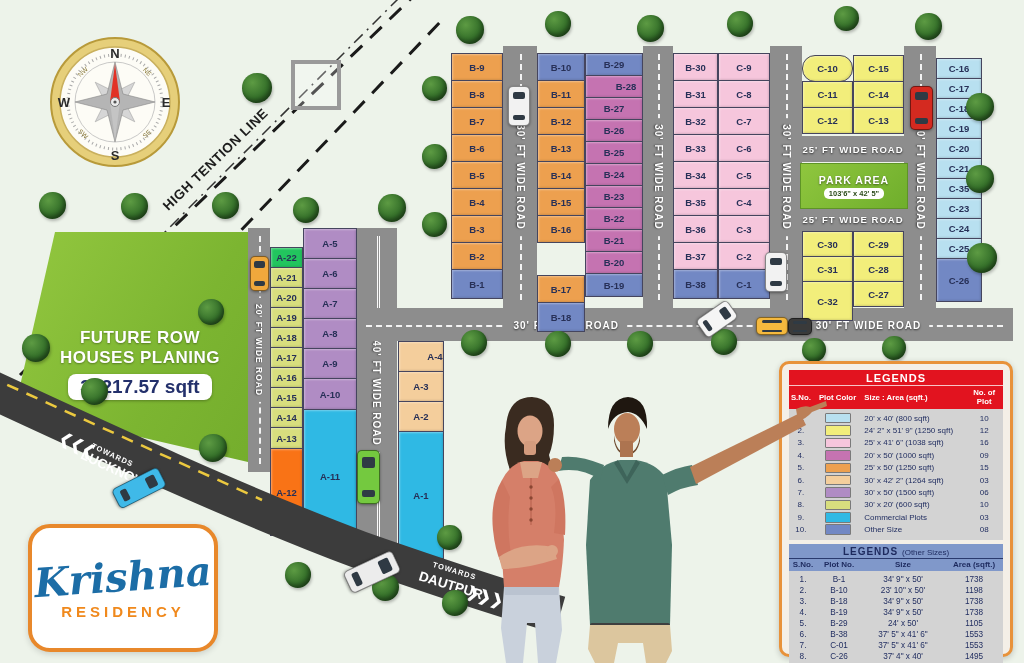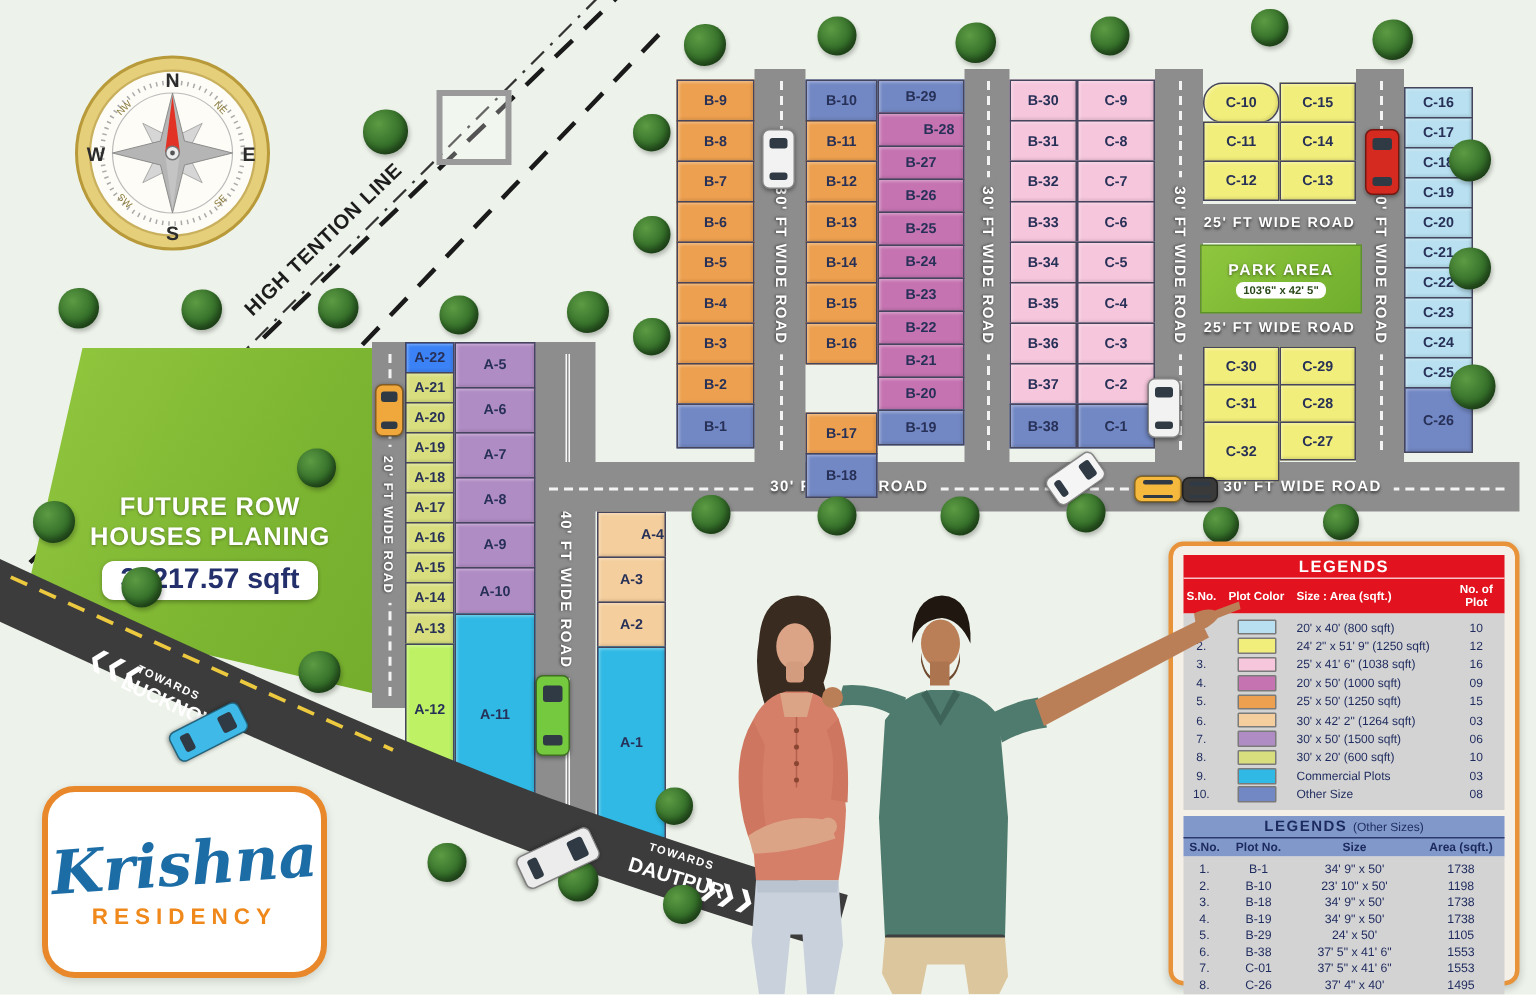--- a/index.html
+++ b/index.html
@@ -137,31 +137,31 @@
     <span class="rlabel-25">25' FT WIDE ROAD</span>
   </div>
 
   <div id="park">
     <div class="pk-title">PARK AREA</div>
     <div class="pk-pill">103'6" x 42' 5"</div>
   </div>
 
   <div id="plots">
       <div class="plot-col" style="left: 270px; top: 228px; width: 33px;">
-        <div class="plot-cell" style="height: 21px; background: #3b82f6;">A-22</div>
+        <div class="plot-cell" style="height: 21px; background: #22c55e; margin-top: 19px;">A-22</div>
         <div class="plot-cell" style="height: 21px; background: rgb(216, 222, 126);">A-21</div>
         <div class="plot-cell" style="height: 21px; background: rgb(216, 222, 126);">A-20</div>
         <div class="plot-cell" style="height: 21px; background: rgb(216, 222, 126);">A-19</div>
         <div class="plot-cell" style="height: 21px; background: rgb(216, 222, 126);">A-18</div>
         <div class="plot-cell" style="height: 21px; background: rgb(216, 222, 126);">A-17</div>
         <div class="plot-cell" style="height: 21px; background: rgb(216, 222, 126);">A-16</div>
         <div class="plot-cell" style="height: 21px; background: rgb(216, 222, 126);">A-15</div>
         <div class="plot-cell" style="height: 21px; background: rgb(216, 222, 126);">A-14</div>
         <div class="plot-cell" style="height: 22px; background: rgb(216, 222, 126);">A-13</div>
-        <div class="plot-cell" style="height: 88px; background: #bef264;">A-12</div>
+        <div class="plot-cell" style="height: 88px; background: #f97316;">A-12</div>
       </div>
       <div class="plot-col" style="left: 303px; top: 228px; width: 54px;">
         <div class="plot-cell" style="height: 31px; background: rgb(176, 140, 196);">A-5</div>
         <div class="plot-cell" style="height: 31px; background: rgb(176, 140, 196);">A-6</div>
         <div class="plot-cell" style="height: 31px; background: rgb(176, 140, 196);">A-7</div>
         <div class="plot-cell" style="height: 31px; background: rgb(176, 140, 196);">A-8</div>
         <div class="plot-cell" style="height: 31px; background: rgb(176, 140, 196);">A-9</div>
         <div class="plot-cell" style="height: 32px; background: rgb(176, 140, 196);">A-10</div>
         <div class="plot-cell" style="height: 135px; background: rgb(47, 185, 228);">A-11</div>
       </div>
@@ -248,21 +248,21 @@
         <div class="plot-cell" style="height: 26px; background: rgb(242, 238, 123);">C-28</div>
         <div class="plot-cell" style="height: 26px; background: rgb(242, 238, 123);">C-27</div>
       </div>
       <div class="plot-col" style="left: 936px; top: 58px; width: 46px;">
         <div class="plot-cell" style="height: 21px; background: rgb(184, 224, 240);">C-16</div>
         <div class="plot-cell" style="height: 21px; background: rgb(184, 224, 240);">C-17</div>
         <div class="plot-cell" style="height: 21px; background: rgb(184, 224, 240);">C-18</div>
         <div class="plot-cell" style="height: 21px; background: rgb(184, 224, 240);">C-19</div>
         <div class="plot-cell" style="height: 21px; background: rgb(184, 224, 240);">C-20</div>
         <div class="plot-cell" style="height: 21px; background: rgb(184, 224, 240);">C-21</div>
-        <div class="plot-cell" style="height: 21px; background: rgb(184, 224, 240);">C-22</div>
+        <div class="plot-cell" style="height: 21px; background: rgb(184, 224, 240);">C-35</div>
         <div class="plot-cell" style="height: 21px; background: rgb(184, 224, 240);">C-23</div>
         <div class="plot-cell" style="height: 21px; background: rgb(184, 224, 240);">C-24</div>
         <div class="plot-cell" style="height: 21px; background: rgb(184, 224, 240);">C-25</div>
         <div class="plot-cell" style="height: 44px; background: rgb(114, 136, 196);">C-26</div>
       </div>
     </div>
 
   <svg id="access" width="1024" height="663">
     <path d="M-12,388 C100,440 240,505 360,550 C440,578 500,598 560,615" stroke="#3c3c3c" stroke-width="38" fill="none"></path>
     <path d="M-12,376 C80,418 170,458 262,500" stroke="#ecc93f" stroke-width="2.5" fill="none" stroke-dasharray="12 9"></path>

